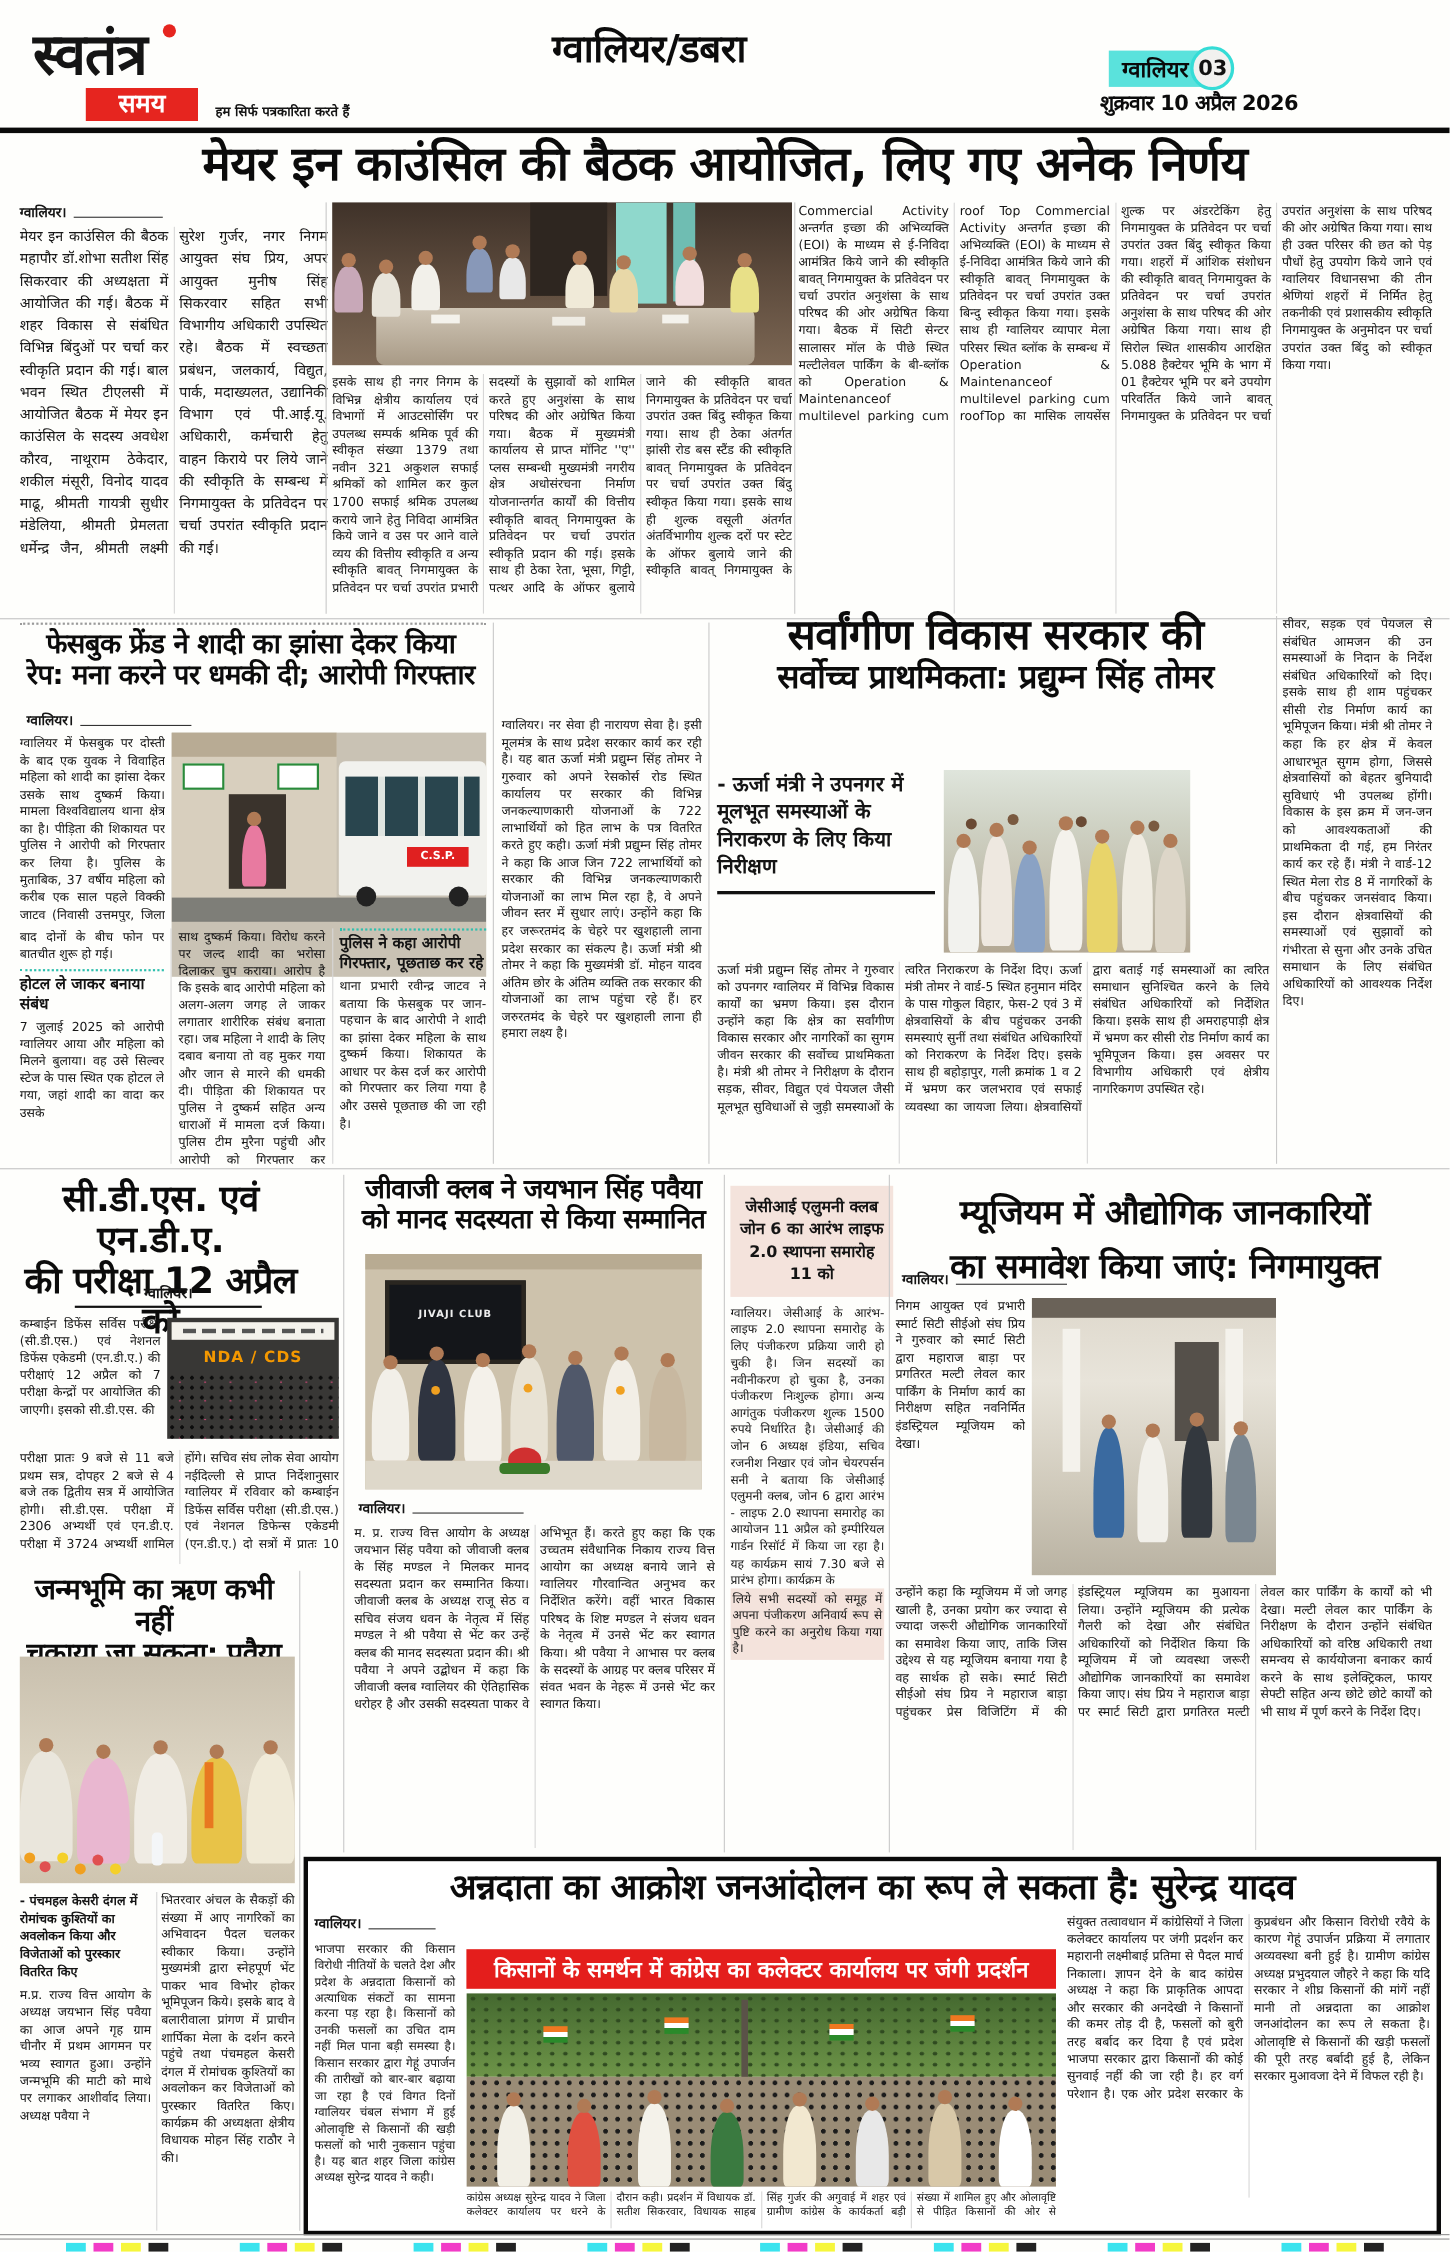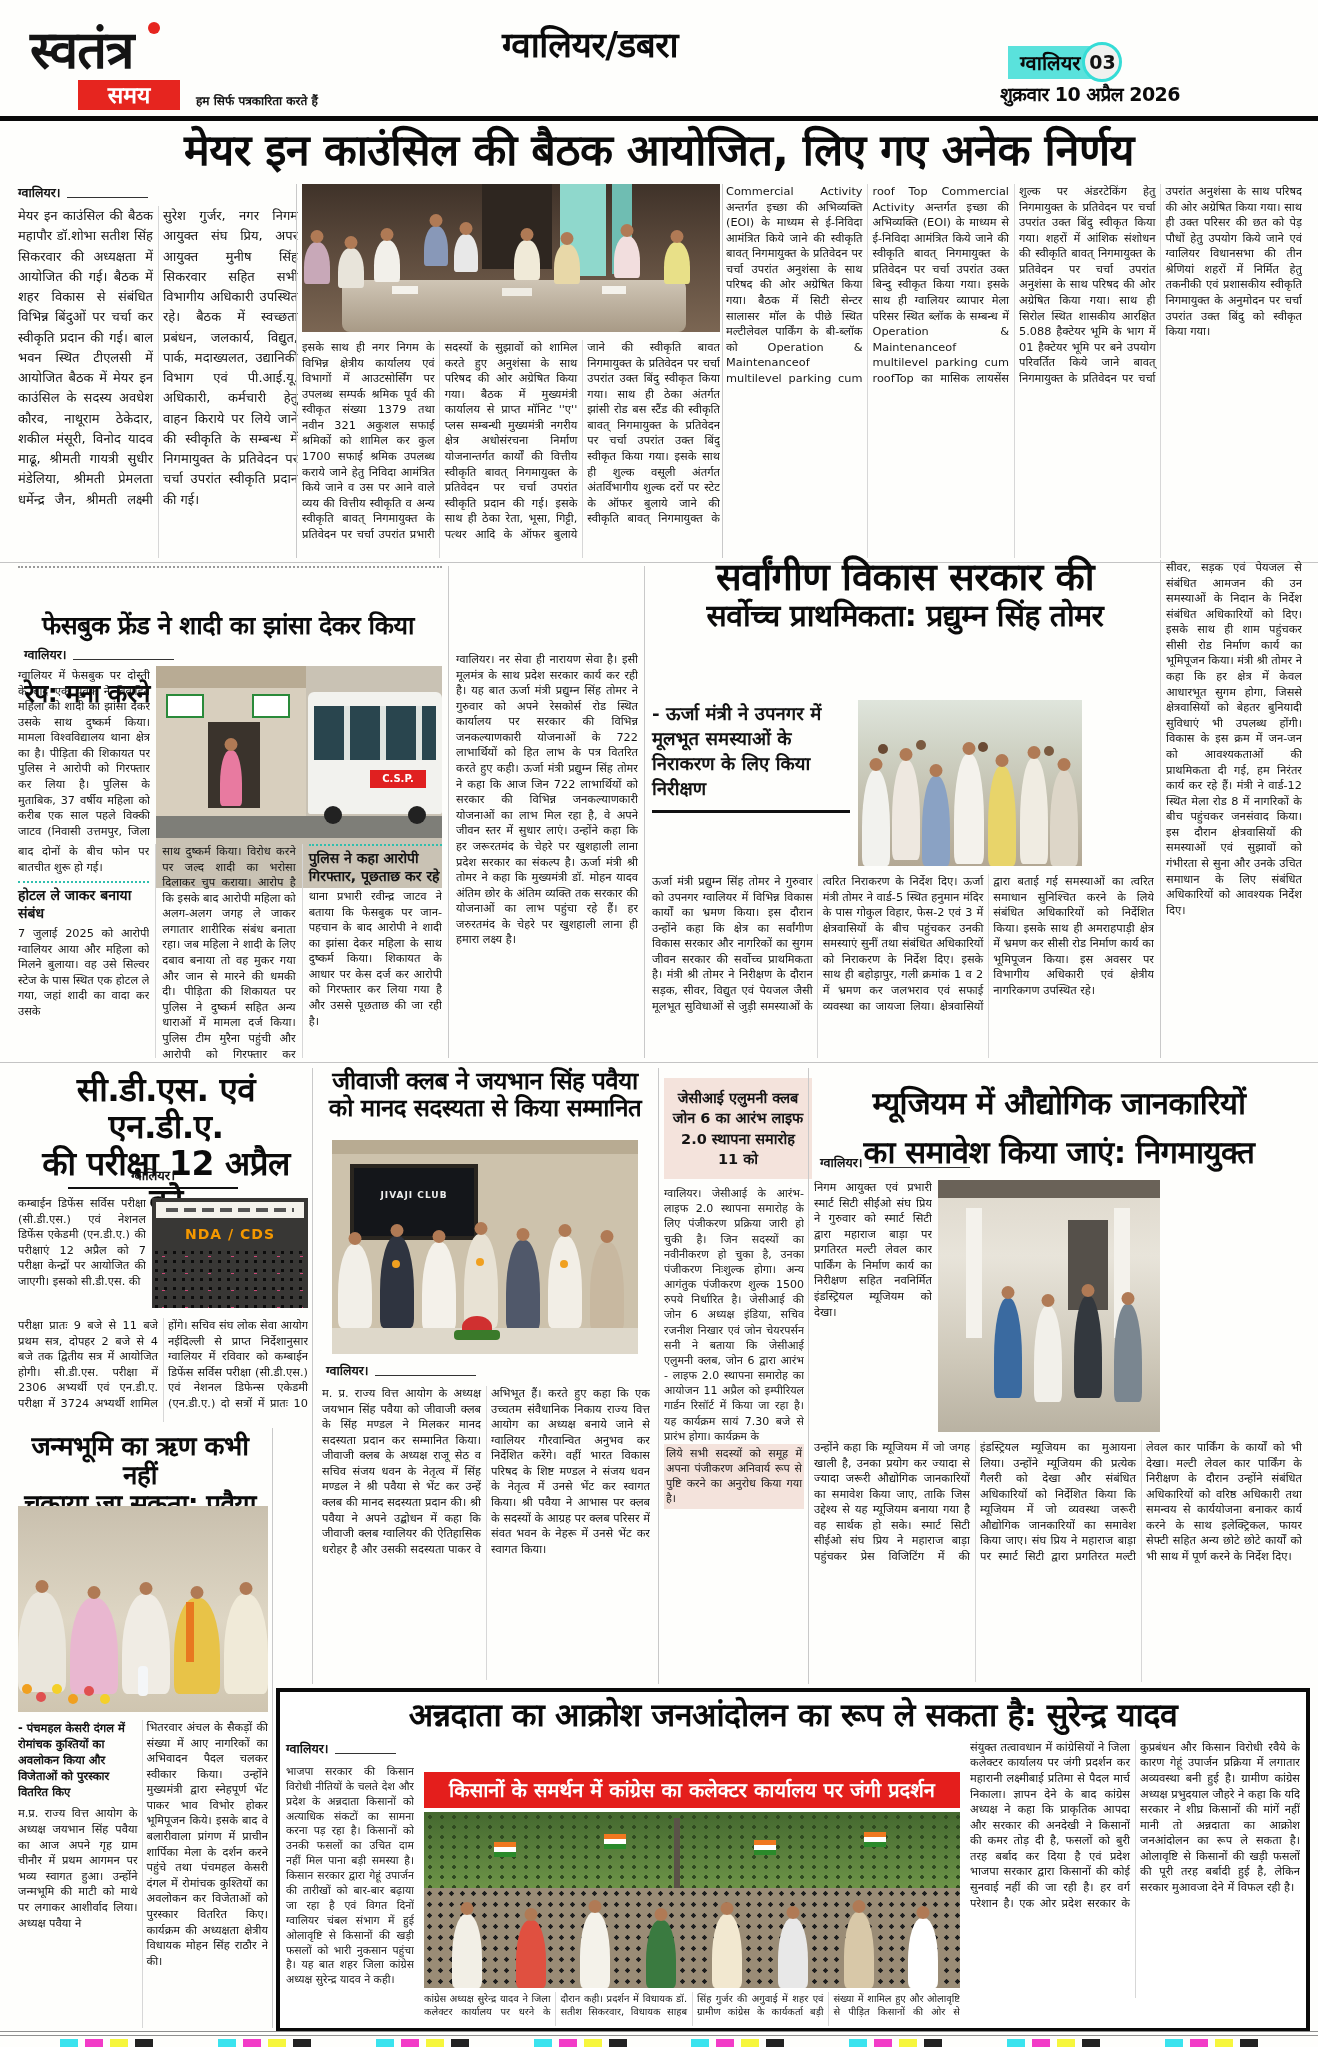--- a/index.html
+++ b/index.html
@@ -6,21 +6,21 @@
   .page{position:relative;width:1318px;height:2047px;background:#fefefc;overflow:hidden;
         font-family:"DejaVu Sans","Liberation Sans",sans-serif;color:#141414;}
   .abs{position:absolute;}
   .bt{font-size:11.3px;line-height:1.38;text-align:justify;color:#161616;overflow:hidden;}
   .names{font-size:13px;line-height:1.56;}
   .col2{column-count:2;column-gap:10px;column-rule:1px solid #d7d7d7;}
   .col3{column-count:3;column-gap:10px;column-rule:1px solid #d7d7d7;}
   .col4{column-count:4;column-gap:10px;column-rule:1px solid #d7d7d7;}
   .hd{font-weight:800;color:#0b0b0b;text-align:center;line-height:1.12;letter-spacing:-0.5px;}
   .h-main{font-size:43px;}
-  .h-fb{font-size:25px;margin-top:40px;}
+  .h-fb{font-size:25px;}
   .h-tomar{font-size:19px;text-align:left;line-height:1.25;}
   .h-sarv1{font-size:38px;} .h-sarv2{font-size:30px;}
   .h-cds{font-size:33px;} .h-jiv{font-size:24px;} .h-mus{font-size:31px;margin-top:14px;}
   .h-jan{font-size:26px;} .h-ban{font-size:32px;}
   .dl{display:flex;align-items:flex-end;gap:6px;font-weight:800;font-size:12.5px;}
   .dl::after{content:"";flex:1;border-bottom:1.5px solid #333;margin-bottom:3px;}
   .dlc{text-align:center;font-weight:800;font-size:13px;border-bottom:2px solid #111;
        width:170px;margin:0 auto;padding-bottom:3px;}
   .sub{border-top:2.5px dotted #2fbfae;font-weight:800;font-size:14px;line-height:1.25;
        padding-top:4px;margin:6px 0 4px 0;}
@@ -200,21 +200,21 @@
         <b class="ph"></b>
       </span>
   </div>
 
   <div class="abs bt col3" style="left:652px;top:874px;width:502px;height:184px;">ऊर्जा मंत्री प्रद्युम्न सिंह तोमर ने गुरुवार को उपनगर ग्वालियर में विभिन्न विकास कार्यों का भ्रमण किया। इस दौरान उन्होंने कहा कि क्षेत्र का सर्वांगीण विकास सरकार और नागरिकों का सुगम जीवन सरकार की सर्वोच्च प्राथमिकता है। मंत्री श्री तोमर ने निरीक्षण के दौरान सड़क, सीवर, विद्युत एवं पेयजल जैसी मूलभूत सुविधाओं से जुड़ी समस्याओं के त्वरित निराकरण के निर्देश दिए। ऊर्जा मंत्री तोमर ने वार्ड-5 स्थित हनुमान मंदिर के पास गोकुल विहार, फेस-2 एवं 3 में क्षेत्रवासियों के बीच पहुंचकर उनकी समस्याएं सुनीं तथा संबंधित अधिकारियों को निराकरण के निर्देश दिए। इसके साथ ही बहोड़ापुर, गली क्रमांक 1 व 2 में भ्रमण कर जलभराव एवं सफाई व्यवस्था का जायजा लिया। क्षेत्रवासियों द्वारा बताई गई समस्याओं का त्वरित समाधान सुनिश्चित करने के लिये संबंधित अधिकारियों को निर्देशित किया। इसके साथ ही अमराहपाड़ी क्षेत्र में भ्रमण कर सीसी रोड निर्माण कार्य का भूमिपूजन किया। इस अवसर पर विभागीय अधिकारी एवं क्षेत्रीय नागरिकगण उपस्थित रहे।</div>
   <div class="vline" style="left:1160px;top:560px;height:498px;"></div>
   <div class="abs bt" style="left:1166px;top:560px;width:136px;height:498px;">सीवर, सड़क एवं पेयजल से संबंधित आमजन की उन समस्याओं के निदान के निर्देश संबंधित अधिकारियों को दिए। इसके साथ ही शाम पहुंचकर सीसी रोड निर्माण कार्य का भूमिपूजन किया। मंत्री श्री तोमर ने कहा कि हर क्षेत्र में केवल आधारभूत सुगम होगा, जिससे क्षेत्रवासियों को बेहतर बुनियादी सुविधाएं भी उपलब्ध होंगी। विकास के इस क्रम में जन-जन को आवश्यकताओं की प्राथमिकता दी गई, हम निरंतर कार्य कर रहे हैं। मंत्री ने वार्ड-12 स्थित मेला रोड 8 में नागरिकों के बीच पहुंचकर जनसंवाद किया। इस दौरान क्षेत्रवासियों की समस्याओं एवं सुझावों को गंभीरता से सुना और उनके उचित समाधान के लिए संबंधित अधिकारियों को आवश्यक निर्देश दिए।</div>
 
   <div class="hline" style="top:1062px;"></div>
 
-  <div class="abs" style="left:20px;top:1072px;width:292px;">
+  <div class="abs" style="left:0;top:1072px;width:292px;">
     <div class="hd h-cds">सी.डी.एस. एवं एन.डी.ए.</div>
     <div class="hd h-cds">की परीक्षा 12 अप्रैल को</div>
   </div>
   <div class="abs dlc" style="left:68px;top:1166px;"><span>ग्वालियर।</span></div>
   <div class="abs bt" style="left:18px;top:1196px;width:128px;height:148px;">कम्बाईन डिफेंस सर्विस परीक्षा (सी.डी.एस.) एवं नेशनल डिफेंस एकेडमी (एन.डी.ए.) की परीक्षाएं 12 अप्रैल को 7 परीक्षा केन्द्रों पर आयोजित की जाएगी। इसको सी.डी.एस. की</div>
 
   <div class="photo" style="left:152px;top:1198px;width:156px;height:110px;background:#383735;">
     <i style="left:4px;top:4px;width:148px;height:16px;background:#f4f2ec;"></i>
     <i style="left:14px;top:10px;width:128px;height:4px;background:repeating-linear-gradient(90deg,#555 0 12px,transparent 12px 18px);"></i>
     <b style="left:0;top:28px;width:156px;text-align:center;color:#f49800;font-size:14px;font-weight:900;letter-spacing:1px;">NDA / CDS</b>

